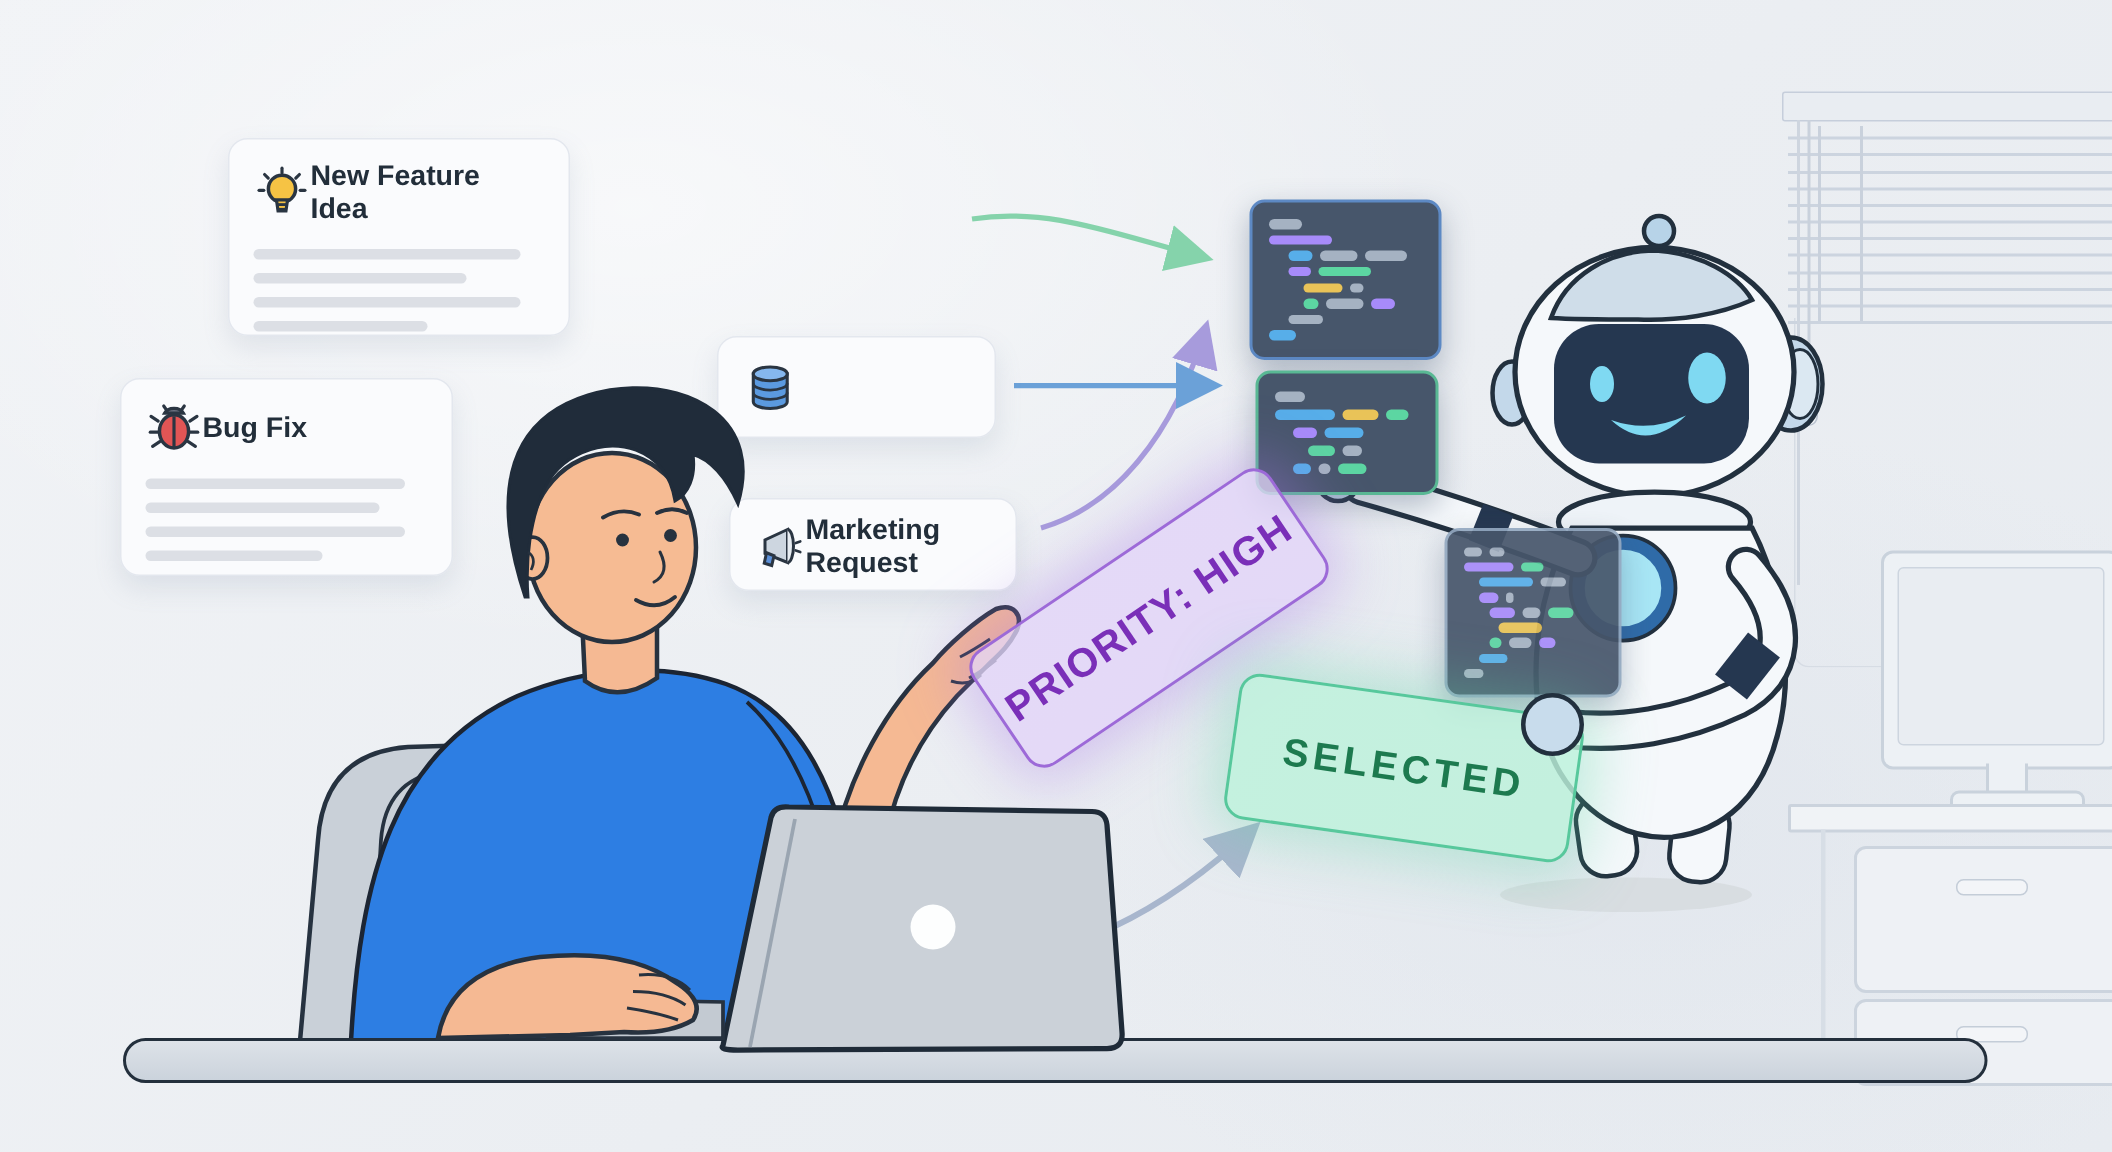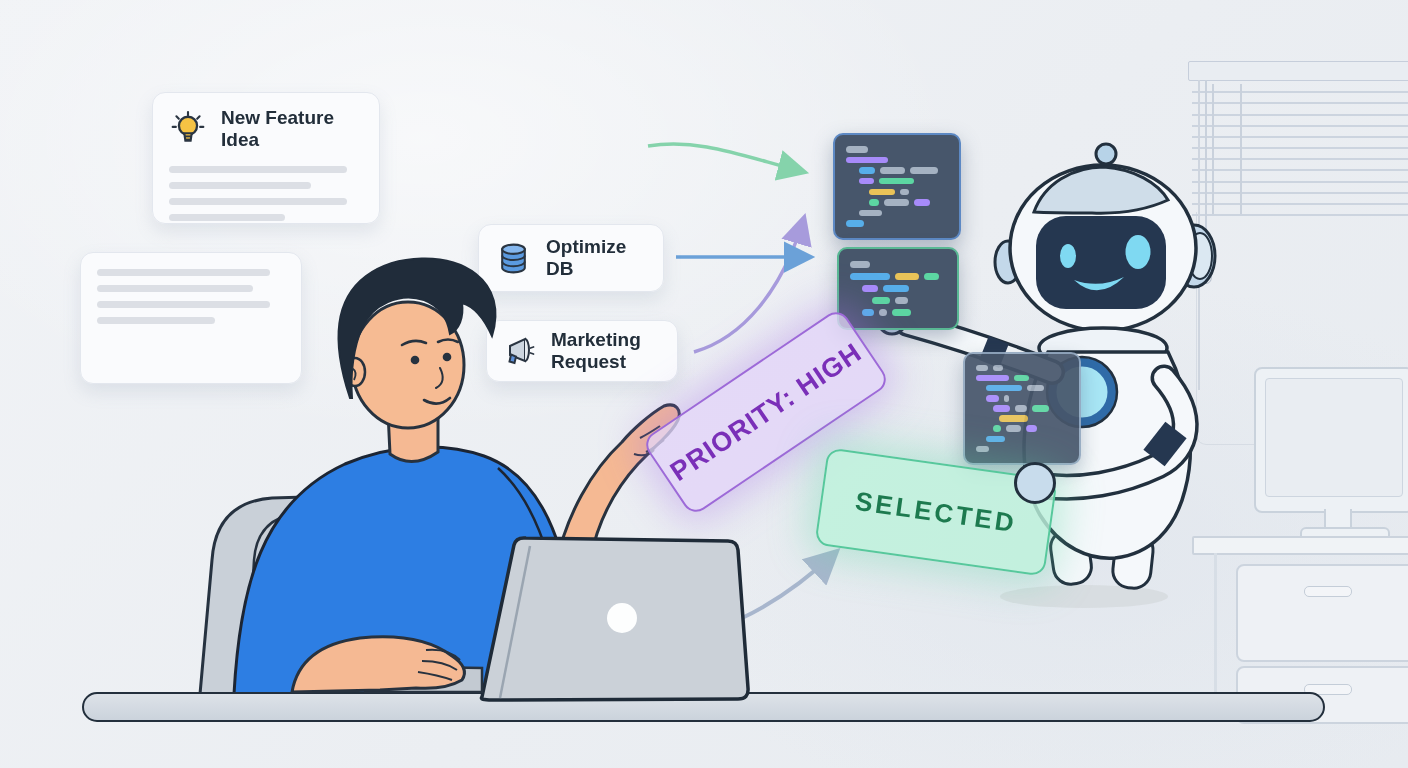--- a/index.html
+++ b/index.html
@@ -44,21 +44,21 @@
   .drawer2{top:666px;height:54px;}
   .drawer-handle{position:absolute;left:50%;transform:translateX(-50%);width:46px;height:9px;
     border:1.5px solid #c4cdd8;border-radius:5px;background:#f3f5f8;}
   .robot-shadow{left:1000px;top:585px;width:168px;height:23px;background:#d6dade;
     border-radius:50%;opacity:.85;}
 
   
   .card{z-index:4;background:rgba(250,251,253,.96);border:1px solid #e3e7ee;border-radius:13px;
     box-shadow:0 8px 18px rgba(120,135,160,.16);padding:14px 16px;display:flex;
     flex-direction:column;gap:12px;box-sizing:border-box;}
-  .card-head{display:flex;align-items:center;gap:14px;}
+  .card-head{display:flex;align-items:center;gap:0;}
   .card-title{font-size:19px;font-weight:700;color:#222e3a;line-height:1.18;}
   .card-skel{display:flex;flex-direction:column;gap:9px;margin-top:2px;}
   .skel{height:7px;border-radius:4px;background:#dcdfe5;}
   .icon{flex:0 0 auto;display:inline-flex;}
 
   
   .code-card{z-index:6;background:#47566b;border:2px solid #5d89c4;border-radius:10px;
     box-shadow:0 8px 20px rgba(60,80,110,.35);display:flex;flex-direction:column;
     justify-content:space-evenly;padding:7px 11px;box-sizing:border-box;}
   .code-row{display:flex;gap:5px;align-items:center;}
@@ -173,43 +173,62 @@
     <div class="card-skel">
         <div class="skel" style="width: 92%;"></div>
         <div class="skel" style="width: 73%;"></div>
         <div class="skel" style="width: 92%;"></div>
         <div class="skel" style="width: 60%;"></div>
       </div>
   </div>
 
 
   <div class="abs card" style="left:80px;top:252px;width:222px;height:132px">
+    <div class="card-head">
+      <span class="icon">
+        <svg width="38" height="38" viewBox="0 0 36 36" style="position:static">
+          <g stroke="#2a3542" stroke-width="2" stroke-linecap="round">
+            <line x1="8" y1="13" x2="3.5" y2="10"></line>
+              <line x1="8" y1="20" x2="3" y2="20"></line>
+              <line x1="9" y1="26" x2="4.5" y2="29"></line>
+            <line x1="28" y1="13" x2="32.5" y2="10"></line>
+              <line x1="28" y1="20" x2="33" y2="20"></line>
+              <line x1="27" y1="26" x2="31.5" y2="29"></line>
+            <line x1="14" y1="7" x2="11.5" y2="3.5"></line>
+              <line x1="22" y1="7" x2="24.5" y2="3.5"></line>
+          </g>
+          <path d="M 12,8 A 6.5,5 0 0 1 24,8 Z" fill="#6b7280" stroke="#2a3542" stroke-width="2"></path>
+          <ellipse cx="18" cy="19.5" rx="9.2" ry="10.5" fill="#e25555" stroke="#2a3542" stroke-width="2.2"></ellipse>
+          <line x1="18" y1="10" x2="18" y2="30" stroke="#2a3542" stroke-width="2"></line>
+        </svg>
+      </span>
+      <span class="card-title">Bug Fix</span>
+    </div>
     <div class="card-skel">
         <div class="skel" style="width: 92%;"></div>
         <div class="skel" style="width: 83%;"></div>
         <div class="skel" style="width: 92%;"></div>
         <div class="skel" style="width: 63%;"></div>
       </div>
   </div>
 
   <div class="abs card" style="left:478px;top:224px;width:186px;height:68px;justify-content:center">
     <div class="card-head">
       <span class="icon">
         <svg width="37" height="37" viewBox="0 0 36 36" style="position:static">
           <path d="M 7,9 L 7,27 A 11,4.5 0 0 0 29,27 L 29,9 Z" fill="#5b9ae0" stroke="#2a3542" stroke-width="2"></path>
           <path d="M 7,15 A 11,4.5 0 0 0 29,15" fill="none" stroke="#2a3542" stroke-width="1.8"></path>
           <path d="M 7,21 A 11,4.5 0 0 0 29,21" fill="none" stroke="#2a3542" stroke-width="1.8"></path>
           <ellipse cx="18" cy="9" rx="11" ry="4.5" fill="#85b7ee" stroke="#2a3542" stroke-width="2"></ellipse>
         </svg>
       </span>
-      <span class="card-title" style="max-width:105px">Optimize DB</span>
-    </div>
-  </div>
-
-  <div class="abs card" style="left:486px;top:320px;width:192px;height:62px;justify-content:center;padding:10px 14px">
+    </div>
+  </div>
+
+  <div class="abs card" style="left:486px;top:332px;width:192px;height:62px;justify-content:flex-start;padding:10px 14px">
     <div class="card-head">
       <span class="icon">
         <svg width="36" height="36" viewBox="0 0 36 36" style="position:static">
           <path d="M 24,6 L 24,28 L 9,22 L 9,13 Z" fill="#cdd6e0" stroke="#2a3542" stroke-width="2"></path>
           <path d="M 24,6 A 4,11 0 0 1 24,28" fill="#e7ecf1" stroke="#2a3542" stroke-width="2"></path>
           <path d="M 10,21.5 L 15,23.5 L 13.5,30 L 8.5,28.5 Z" fill="#5b8fd8" stroke="#2a3542" stroke-width="2"></path>
           <line x1="29.5" y1="15" x2="32.5" y2="14" stroke="#2a3542" stroke-width="1.8" stroke-linecap="round"></line>
           <line x1="29.5" y1="20" x2="32.5" y2="21" stroke="#2a3542" stroke-width="1.8" stroke-linecap="round"></line>
         </svg>
       </span>

